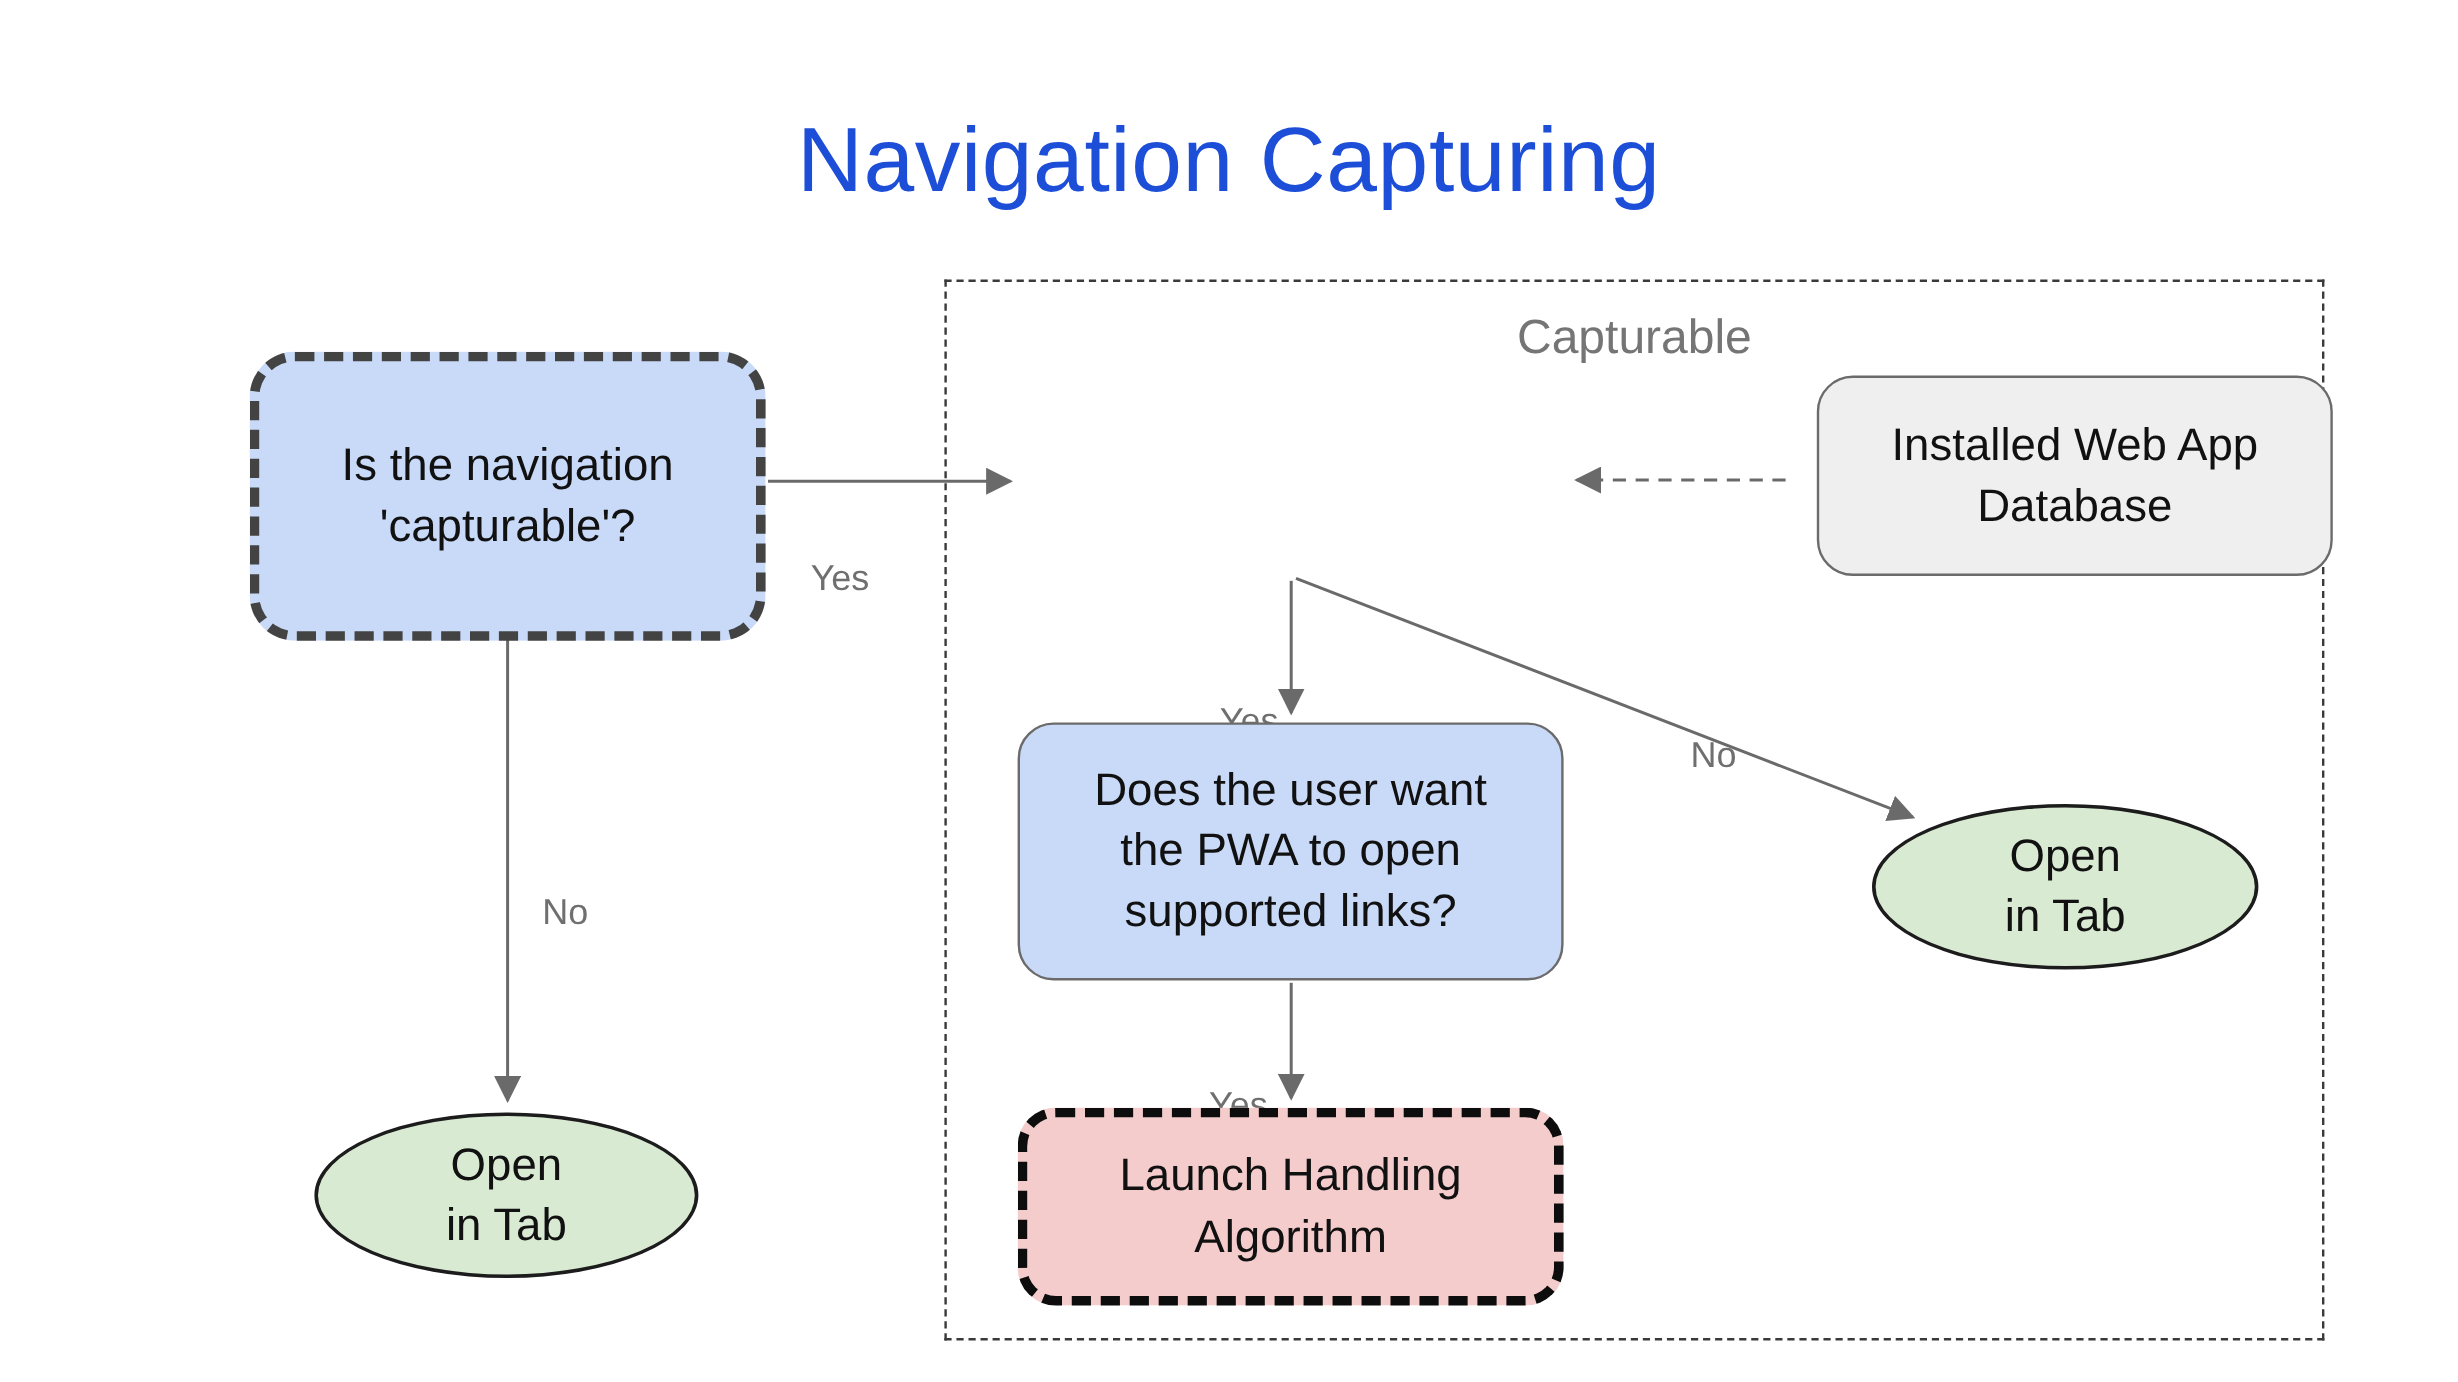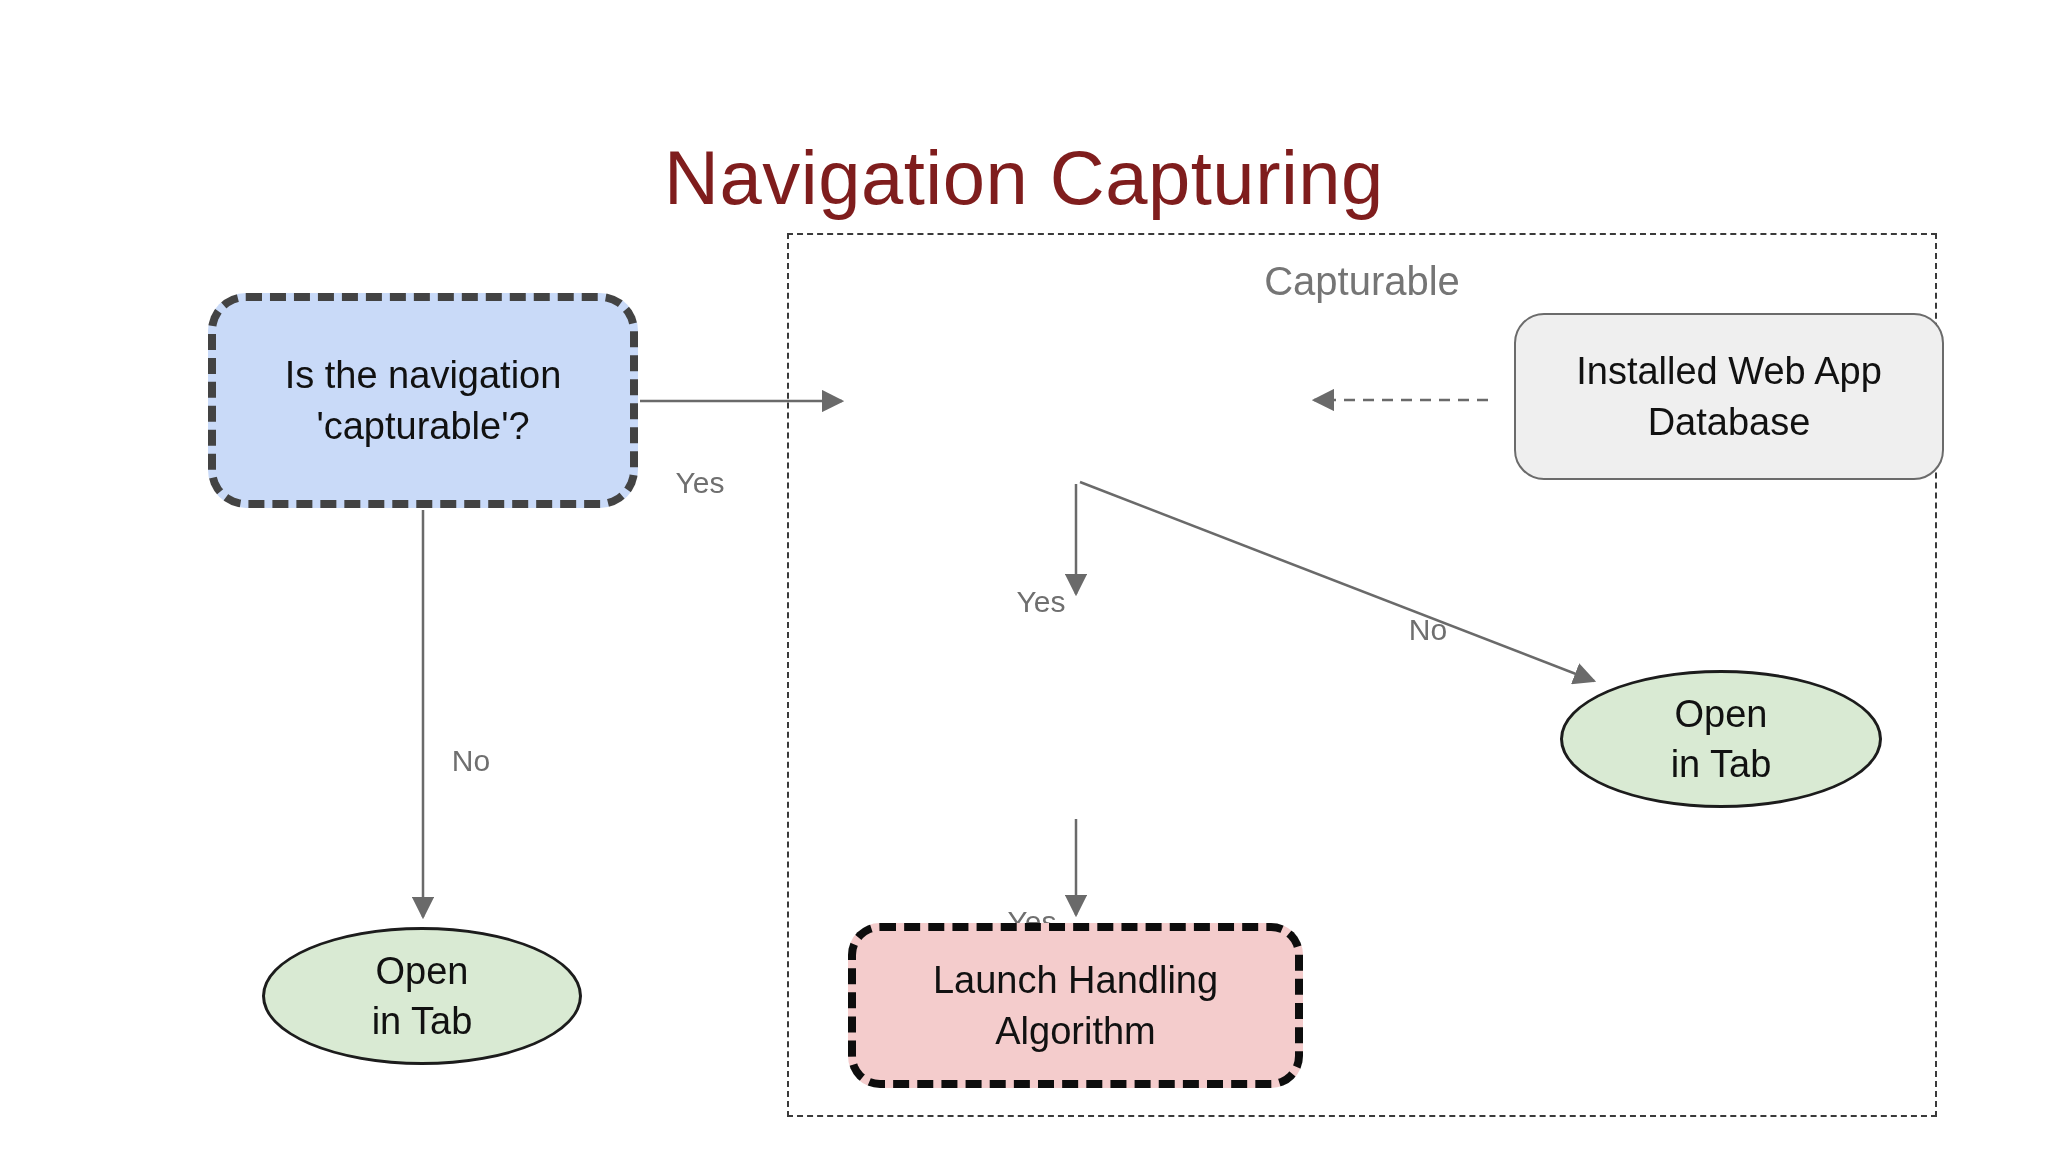--- a/index.html
+++ b/index.html
@@ -3,21 +3,21 @@
 <meta charset="utf-8">
 <style>
   html,body{margin:0;padding:0;background:#ffffff;}
   .canvas{
     position:relative; width:2048px; height:1152px; overflow:hidden;
     background:#ffffff; font-family:"Liberation Sans", sans-serif;
   }
   .title{
     position:absolute; left:0; top:90px; width:100%;
     text-align:center; font-size:76px; font-weight:500;
-    color:#7f1d1d; letter-spacing:0.5px;margin-top:44px;
+    color:#1d4ed8; letter-spacing:0.5px;
   }
   .group{
     position:absolute; left:787px; top:233px; width:1150px; height:884px;
     box-sizing:border-box; border:2.5px dashed #3a3a3a;
   }
   .group-label{
     position:absolute; left:0; top:24px; width:100%;
     text-align:center; font-size:40px; color:#757575;
   }
   .node{
@@ -61,31 +61,36 @@
     <line x1="1080" y1="482" x2="1594" y2="681" stroke="#6a6a6a" stroke-width="2.5" marker-end="url(#arrow)"></line>
     <line x1="1076" y1="819" x2="1076" y2="915" stroke="#6a6a6a" stroke-width="2.5" marker-end="url(#arrow)"></line>
   </svg>
 
   <div class="edge-label" style="left:700px; top:443px;">Yes</div>
   <div class="edge-label" style="left:471px; top:721px;">No</div>
   <div class="edge-label" style="left:1041px; top:562px;">Yes</div>
   <div class="edge-label" style="left:1428px; top:590px;">No</div>
   <div class="edge-label" style="left:1032px; top:882px;">Yes</div>
 
-  <div class="node q-dashed" style="left:208px; top:293px; width:430px; height:215px;">
+  <div class="node q-dashed" style="left:208px; top:293px; width:430px; height:241px;">
     <span>Is the navigation
 'capturable'?</span>
   </div>
 
 
   <div class="node db" style="left:1490px; top:313px; width:430px; height:167px;margin-left:24px;">
     <span>Installed Web App
 Database</span>
   </div>
 
+  <div class="node q" style="left:848px; top:602px; width:455px; height:215px;">
+    <span>Does the user want
+the PWA to open
+supported links?</span>
+  </div>
 
   <div class="node process-dashed" style="left:848px; top:923px; width:455px; height:165px;">
     <span>Launch Handling
 Algorithm</span>
   </div>
 
   <div class="node terminal" style="left:262px; top:927px; width:320px; height:138px;">
     <span>Open
 in Tab</span>
   </div>

